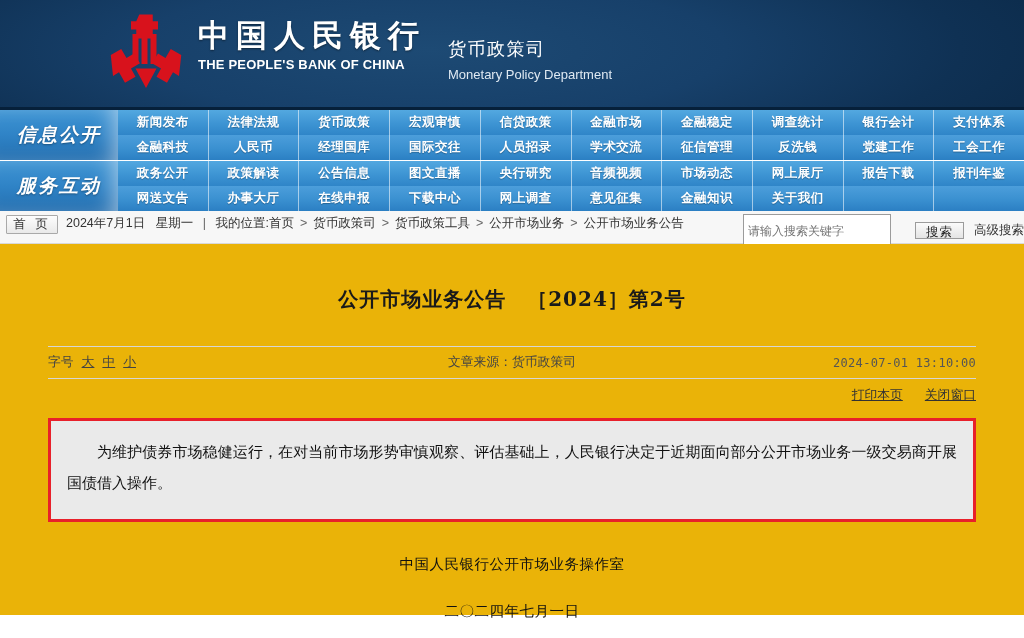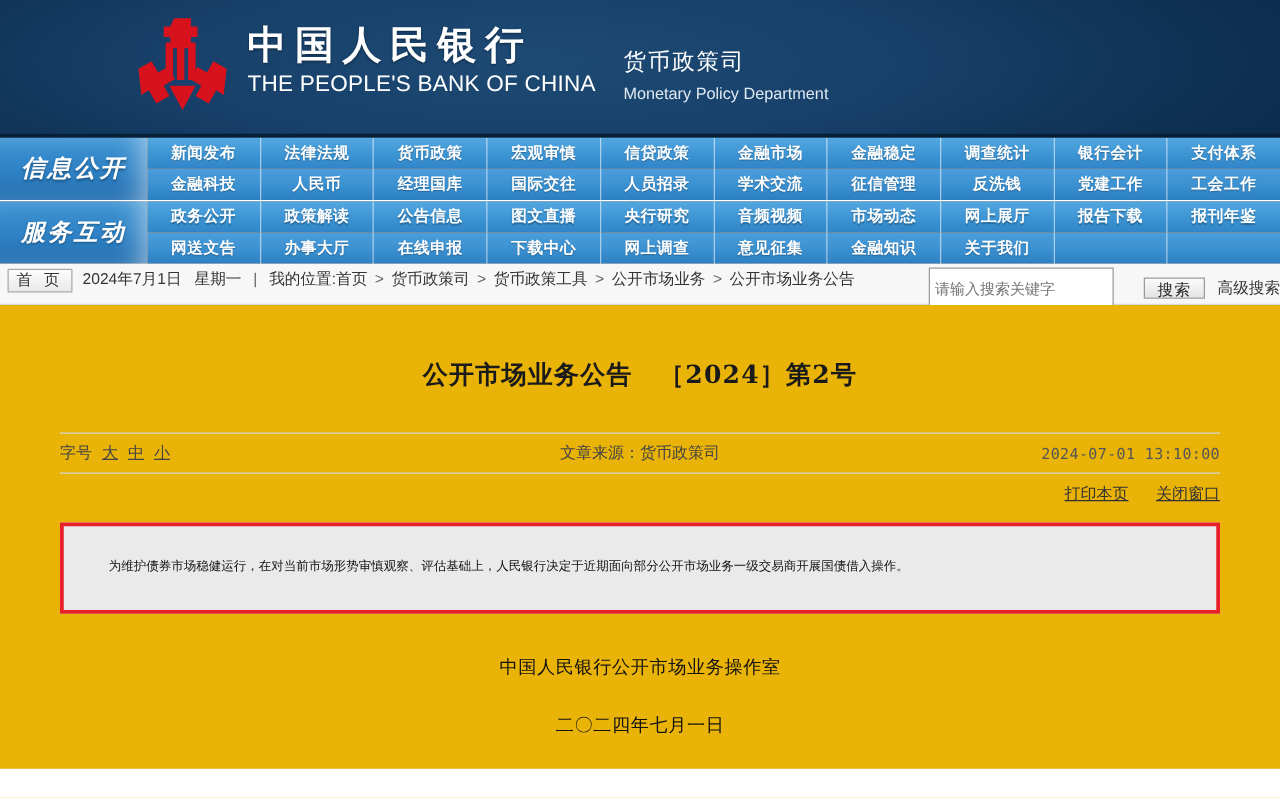--- a/index.html
+++ b/index.html
@@ -43,22 +43,22 @@
     color: #ffffff;
     font-size: 31px;
     letter-spacing: 7px;
     font-weight: 700;
     line-height: 1.12;
     white-space: nowrap;
     text-shadow: 0 1px 2px rgba(0,0,0,.45);
   }
   .en-name {
     color: #ffffff;
-    font-size: 18px;
-    font-weight: 400;
+    font-size: 13px;
+    font-weight: 700;
     letter-spacing: .2px;
     margin-top: 3px;
     white-space: nowrap;
   }
   .dept-block {
     padding-top: 24px;
     margin-left: 22px;
   }
   .dept-cn {
     color: #ffffff;
@@ -256,26 +256,26 @@
 
   .redbox {
     margin-top: 7px;
     border: 3px solid #e8202a;
     background: #eaeaea;
     padding: 17px 16px 19px 16px;
     box-sizing: border-box;
   }
   .redbox p {
     margin: 0;
-    font-size: 10px;
+    font-size: 15px;
     line-height: 31px;
     color: #111;
     text-indent: 2em;
     text-align: justify;
-    font-family: Liberation Serif, serif;
+    font-family: Liberation Mono, monospace;
   }
   .signature {
     text-align: center;
     font-size: 14.5px;
     color: #111;
     margin-top: 33px;
     letter-spacing: .5px;
   }
   .sign-date {
     text-align: center;

